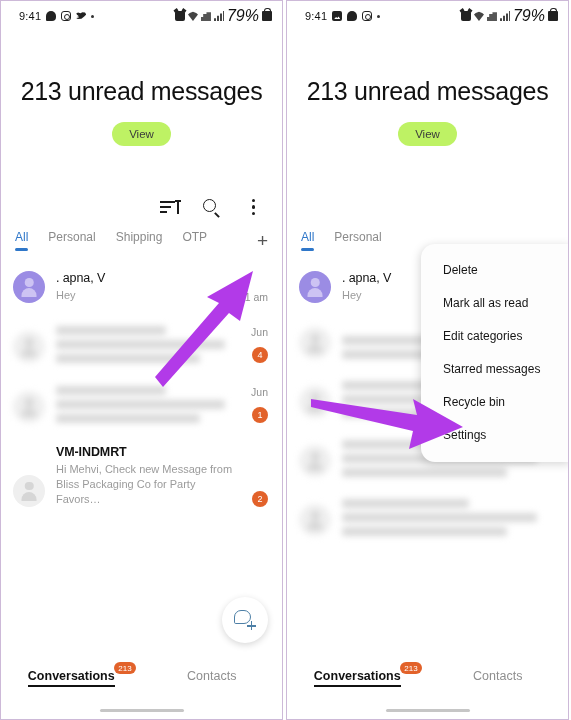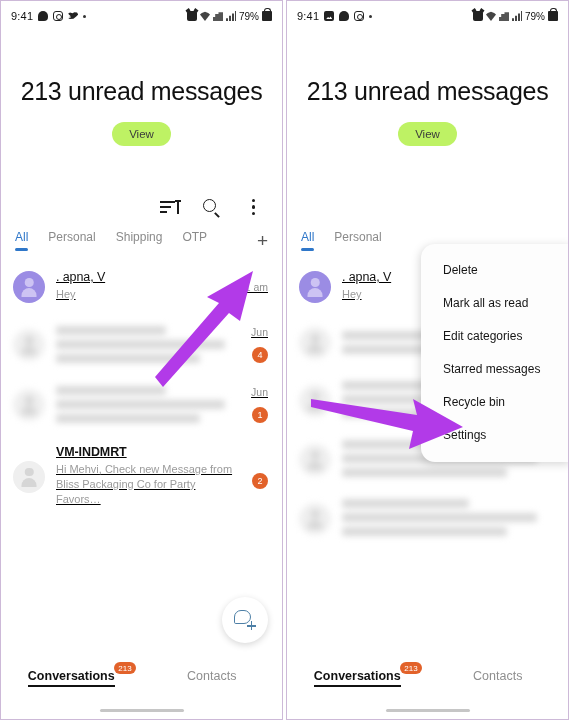--- a/index.html
+++ b/index.html
@@ -19,27 +19,27 @@
     overflow: hidden;
     flex: 0 0 auto;
   }
   .phone.right { margin-left: 3px; }
 
   
   .statusbar {
     height: 30px;
     display: flex; align-items: center;
     padding: 0 10px;
-    font-size: 10.5px; color: #111;
+    font-size: 10.5px; color: #111; margin-left: 8px;
   }
   .sb-left { display: flex; align-items: center; gap: 5px; }
   .sb-time { font-size: 11px; color: #111; letter-spacing: .2px; }
   .sb-right { margin-left: auto; display: flex; align-items: center; gap: 3px; }
   .sb-ic { width: 10px; height: 10px; display:inline-block; position: relative; }
-  .sb-batt { font-size: 10px; color:#111; }
+  .sb-batt { font-size: 16px; color:#111;font-style:italic; }
 
   .ic-img { background:#222; border-radius:2px; }
   .ic-img::after{content:"";position:absolute;left:2px;top:5px;width:6px;height:3px;background:#fff;
                  clip-path: polygon(0 100%,30% 35%,52% 70%,72% 20%,100% 100%);}
   .ic-msgr { background:#222; border-radius:50% 50% 40% 10%; }
   .ic-insta { border:1.6px solid #222; border-radius:3px; }
   .ic-insta::after{content:"";position:absolute;left:2px;top:2px;width:4px;height:4px;border:1.4px solid #222;border-radius:50%;}
   .ic-tw { background:#222; clip-path: polygon(0 25%,18% 16%,42% 22%,62% 12%,88% 16%,100% 34%,80% 56%,52% 78%,16% 80%,0 70%,28% 66%,10% 52%,30% 54%,8% 38%); }
   .ic-dot { width:3px;height:3px;border-radius:50%;background:#333; }
   .ic-alarm { background:#222; border-radius:2px; }
@@ -98,23 +98,23 @@
   .tab.active { color: #2f77c9; }
   .tab.active::after {
     content: ""; position: absolute; left: 0; right: 0; bottom: 0;
     height: 2.2px; background: #2f77c9; border-radius: 2px;
   }
   .tab-add { margin-left: auto; font-size: 19px; color: #555; line-height: 1; cursor: pointer; }
 
   
   .conv-list { position: relative; }
   .conv {
-    display: flex; align-items: center;
+    display: flex; align-items: flex-end;
     padding: 11px 14px 11px 12px; gap: 11px; position: relative;
-    min-height: 56px; cursor: pointer; text-decoration: underline;
+    min-height: 56px; cursor: pointer;
   }
   .avatar {
     width: 32px; height: 32px; border-radius: 50%; flex: 0 0 auto;
     background: #efefef; position: relative; margin-top: 2px;
   }
   .avatar.purple { background: #9b8ce4; }
   .avatar::before {
     content:""; position:absolute; left:50%; top:7px; transform:translateX(-50%);
     width:8.5px; height:8.5px; border-radius:50%; background:#d6d6d6;
   }

